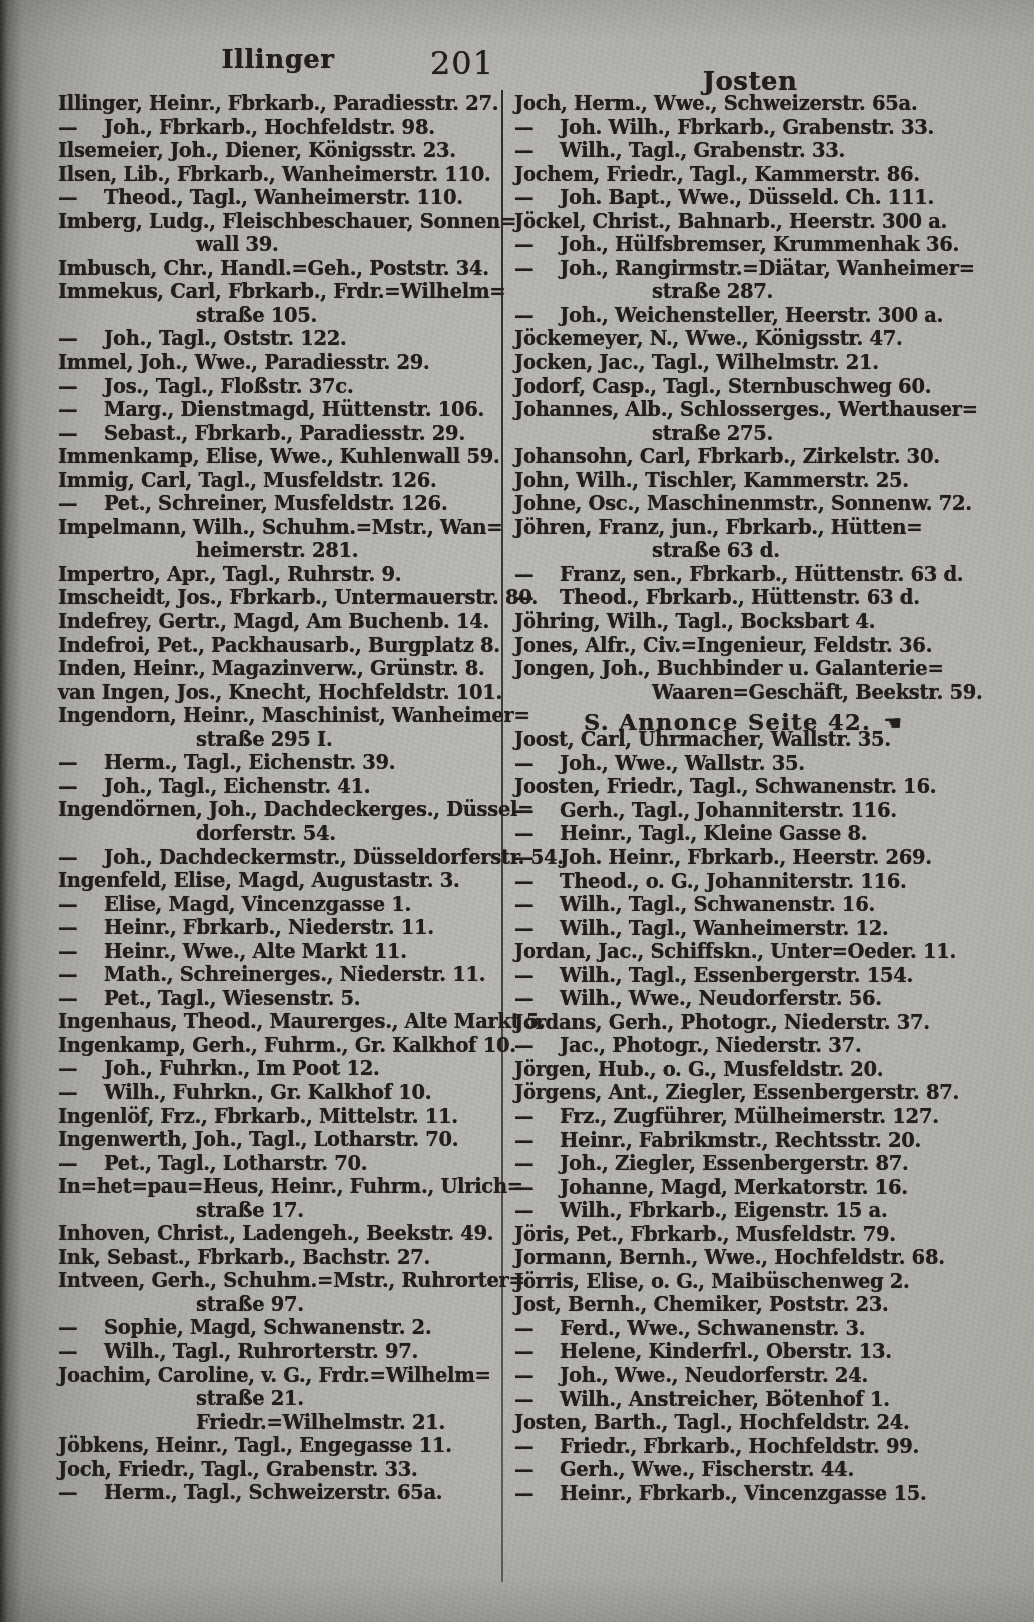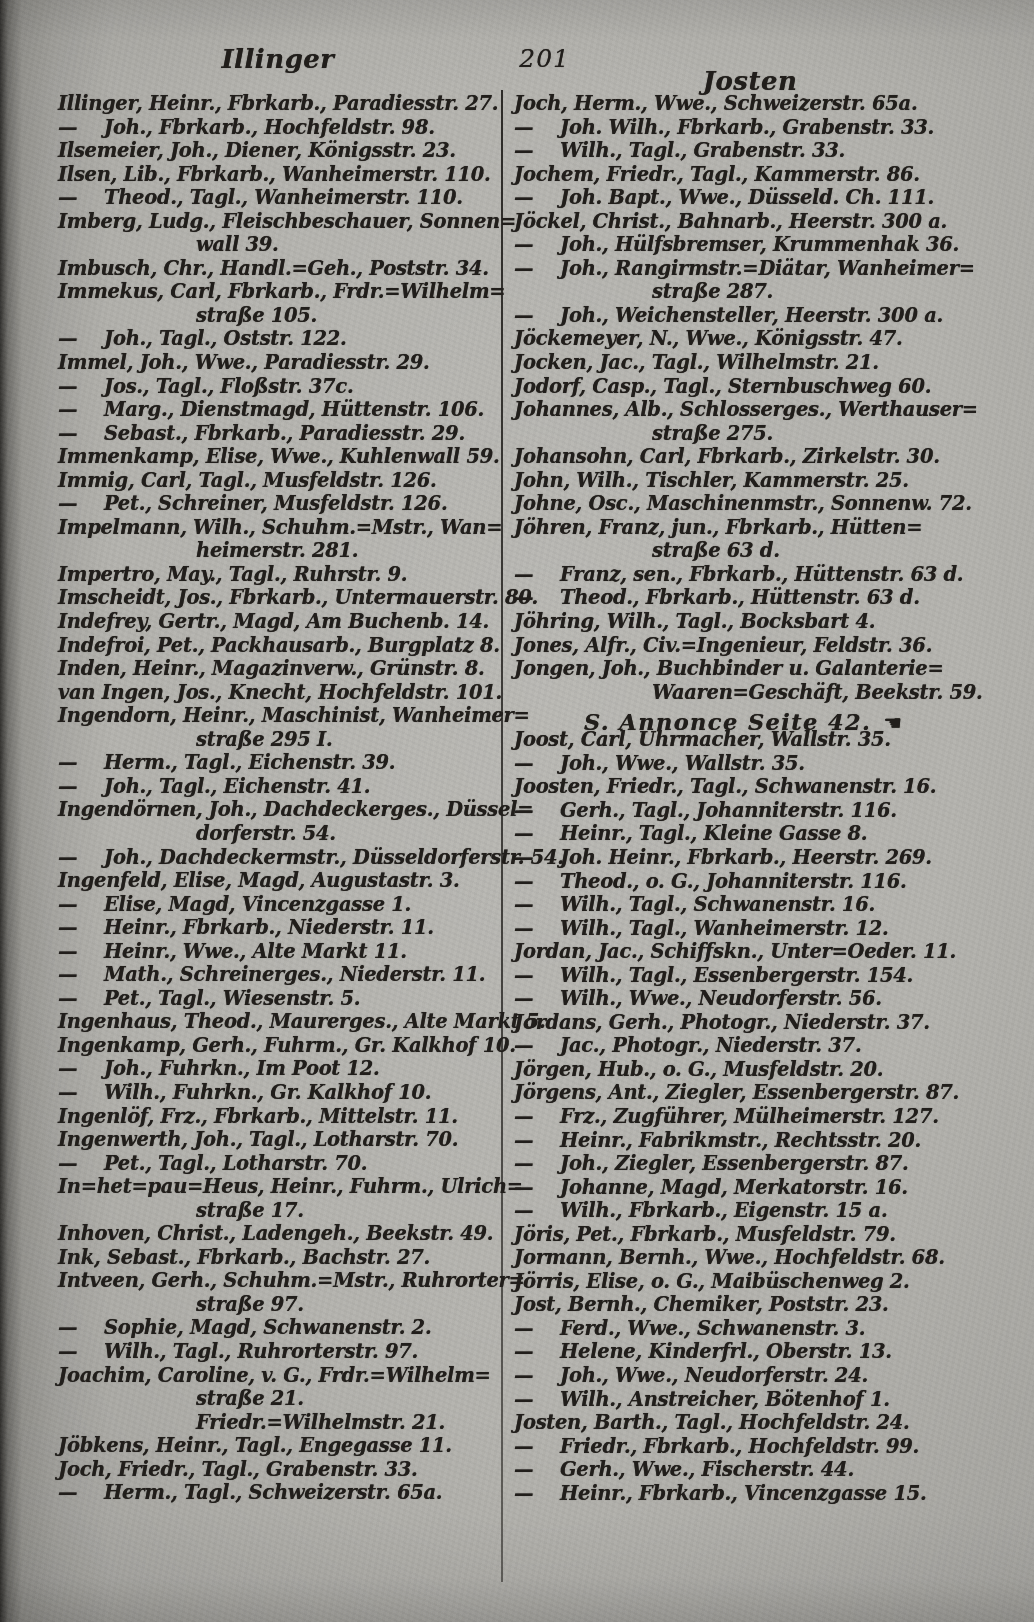--- a/index.html
+++ b/index.html
@@ -11,30 +11,29 @@
   .paper {
     position: absolute; inset: 0;
     background:
       repeating-linear-gradient(23deg, rgba(0,0,0,0.018) 0 2px, rgba(255,255,255,0.015) 2px 5px),
       repeating-linear-gradient(101deg, rgba(0,0,0,0.015) 0 3px, rgba(255,255,255,0.012) 3px 6px),
       radial-gradient(ellipse at 52% 42%, rgba(255,255,255,0.07) 0%, rgba(0,0,0,0.0) 55%, rgba(0,0,0,0.10) 100%),
       linear-gradient(90deg, rgba(20,19,17,0.80) 0px, rgba(40,39,36,0.45) 8px, rgba(70,69,64,0.22) 22px, rgba(0,0,0,0.06) 55px, rgba(0,0,0,0) 110px),
       linear-gradient(0deg, rgba(0,0,0,0.14) 0px, rgba(0,0,0,0.03) 45px, rgba(0,0,0,0) 110px),
       linear-gradient(180deg, rgba(0,0,0,0.10) 0px, rgba(0,0,0,0.02) 40px, rgba(0,0,0,0) 90px),
       #b4b3ae;
-    font-style: italic;
   }
   .ink { color: #211e1b; text-shadow: 0 0 0.7px rgba(33,30,27,0.85); }
 
   .header {
     position: absolute; top: 44px; left: 0; width: 1034px; height: 40px;
     font-weight: 700; font-size: 26px;
   }
   .header .hl { position: absolute; left: 58px;  width: 440px; text-align: center; letter-spacing: 0.5px; }
-  .header .pn { position: absolute; left: 430px; width: 140px; text-align: right; font-weight: 400; font-size: 25px; letter-spacing: 1px; }
+  .header .pn { position: absolute; left: 430px; width: 140px; text-align: left; font-weight: 400; font-size: 32px; letter-spacing: 1px; }
   .header .hr { position: absolute; left: 540px; width: 420px; text-align: center; letter-spacing: 0.5px; margin-top: 22px; }
 
   .col {
     position: absolute; top: 92px;
     font-weight: 700; font-size: 19.5px; letter-spacing: -0.3px;
   }
   .col-left  { left: 58px;  width: 438px; }
   .col-right { left: 514px; width: 470px; }
   .col-divider {
     position: absolute; left: 501px; top: 90px; height: 1492px; width: 2px;
@@ -75,21 +74,21 @@
       <div class="line"><span class="dash">—</span>Joh., Tagl., Oststr. 122.</div>
       <div class="line">Immel, Joh., Wwe., Paradiesstr. 29.</div>
       <div class="line"><span class="dash">—</span>Jos., Tagl., Floßstr. 37c.</div>
       <div class="line"><span class="dash">—</span>Marg., Dienstmagd, Hüttenstr. 106.</div>
       <div class="line"><span class="dash">—</span>Sebast., Fbrkarb., Paradiesstr. 29.</div>
       <div class="line">Immenkamp, Elise, Wwe., Kuhlenwall 59.</div>
       <div class="line">Immig, Carl, Tagl., Musfeldstr. 126.</div>
       <div class="line"><span class="dash">—</span>Pet., Schreiner, Musfeldstr. 126.</div>
       <div class="line">Impelmann, Wilh., Schuhm.=Mstr., Wan=</div>
       <div class="line cont">heimerstr. 281.</div>
-      <div class="line">Impertro, May., Tagl., Ruhrstr. 9.</div>
+      <div class="line">Impertro, Apr., Tagl., Ruhrstr. 9.</div>
       <div class="line">Imscheidt, Jos., Fbrkarb., Untermauerstr. 80.</div>
       <div class="line">Indefrey, Gertr., Magd, Am Buchenb. 14.</div>
       <div class="line">Indefroi, Pet., Packhausarb., Burgplatz 8.</div>
       <div class="line">Inden, Heinr., Magazinverw., Grünstr. 8.</div>
       <div class="line">van Ingen, Jos., Knecht, Hochfeldstr. 101.</div>
       <div class="line">Ingendorn, Heinr., Maschinist, Wanheimer=</div>
       <div class="line cont">straße 295 I.</div>
       <div class="line"><span class="dash">—</span>Herm., Tagl., Eichenstr. 39.</div>
       <div class="line"><span class="dash">—</span>Joh., Tagl., Eichenstr. 41.</div>
       <div class="line">Ingendörnen, Joh., Dachdeckerges., Düssel=</div>

